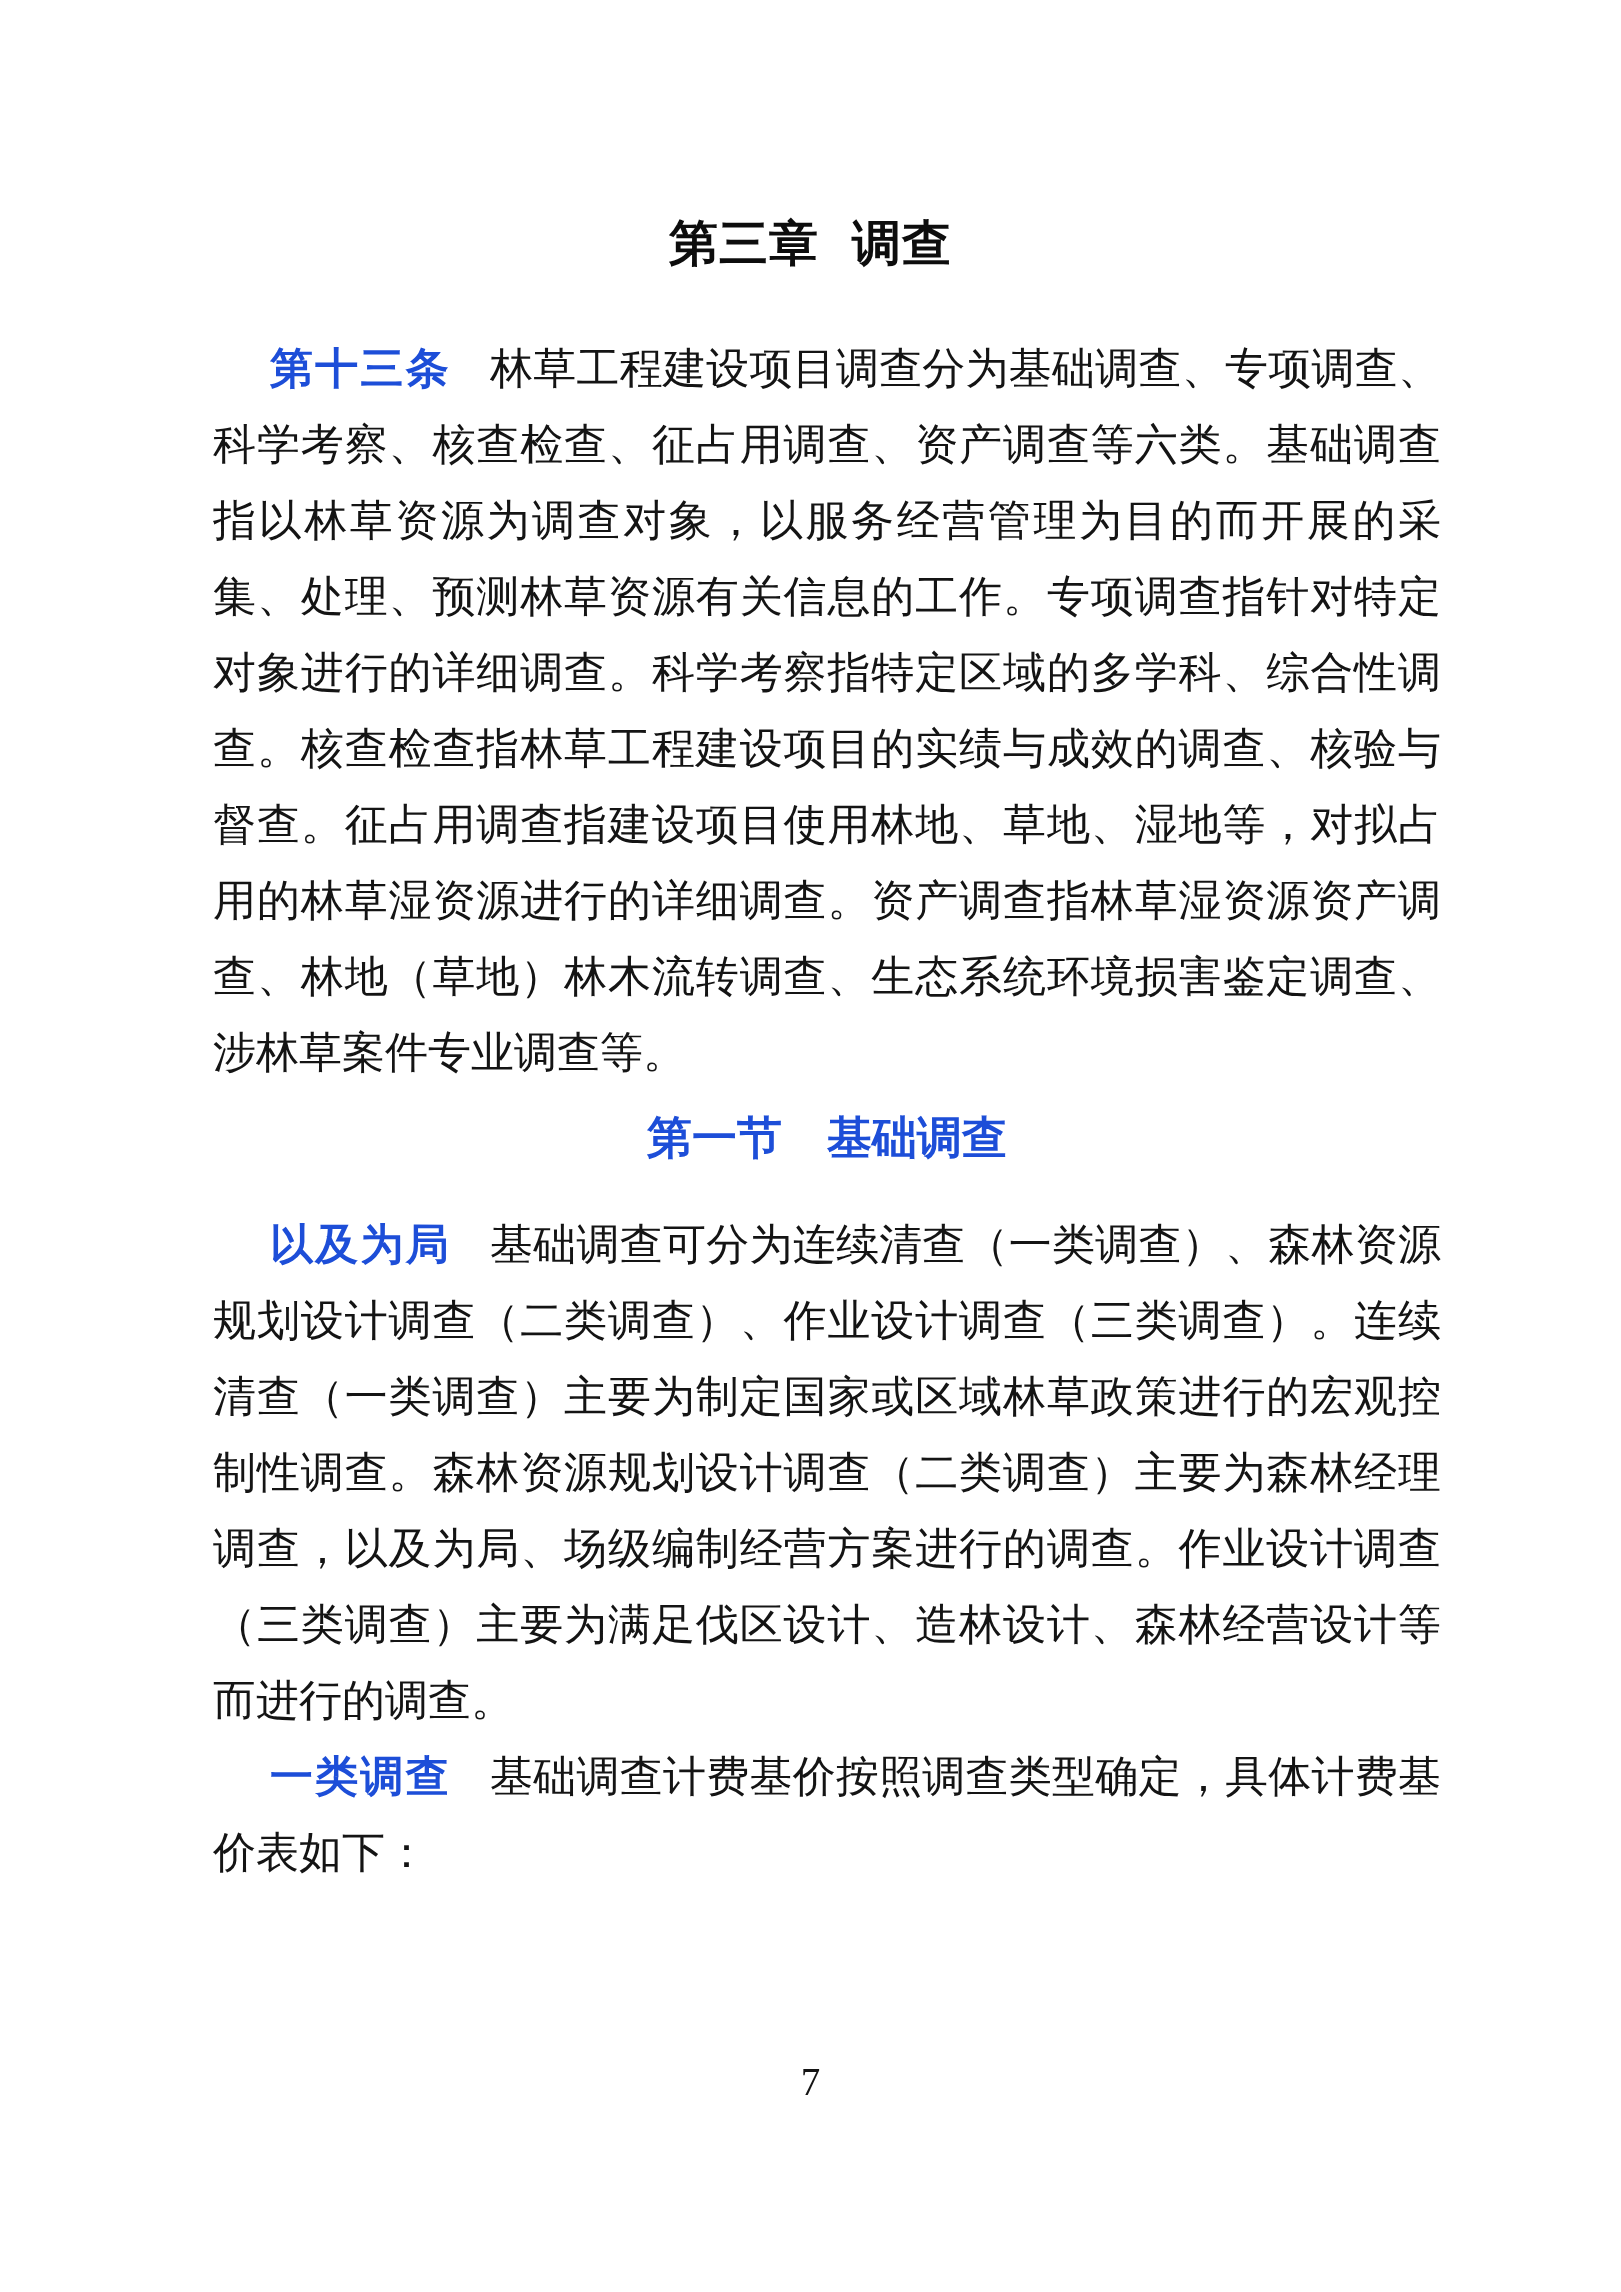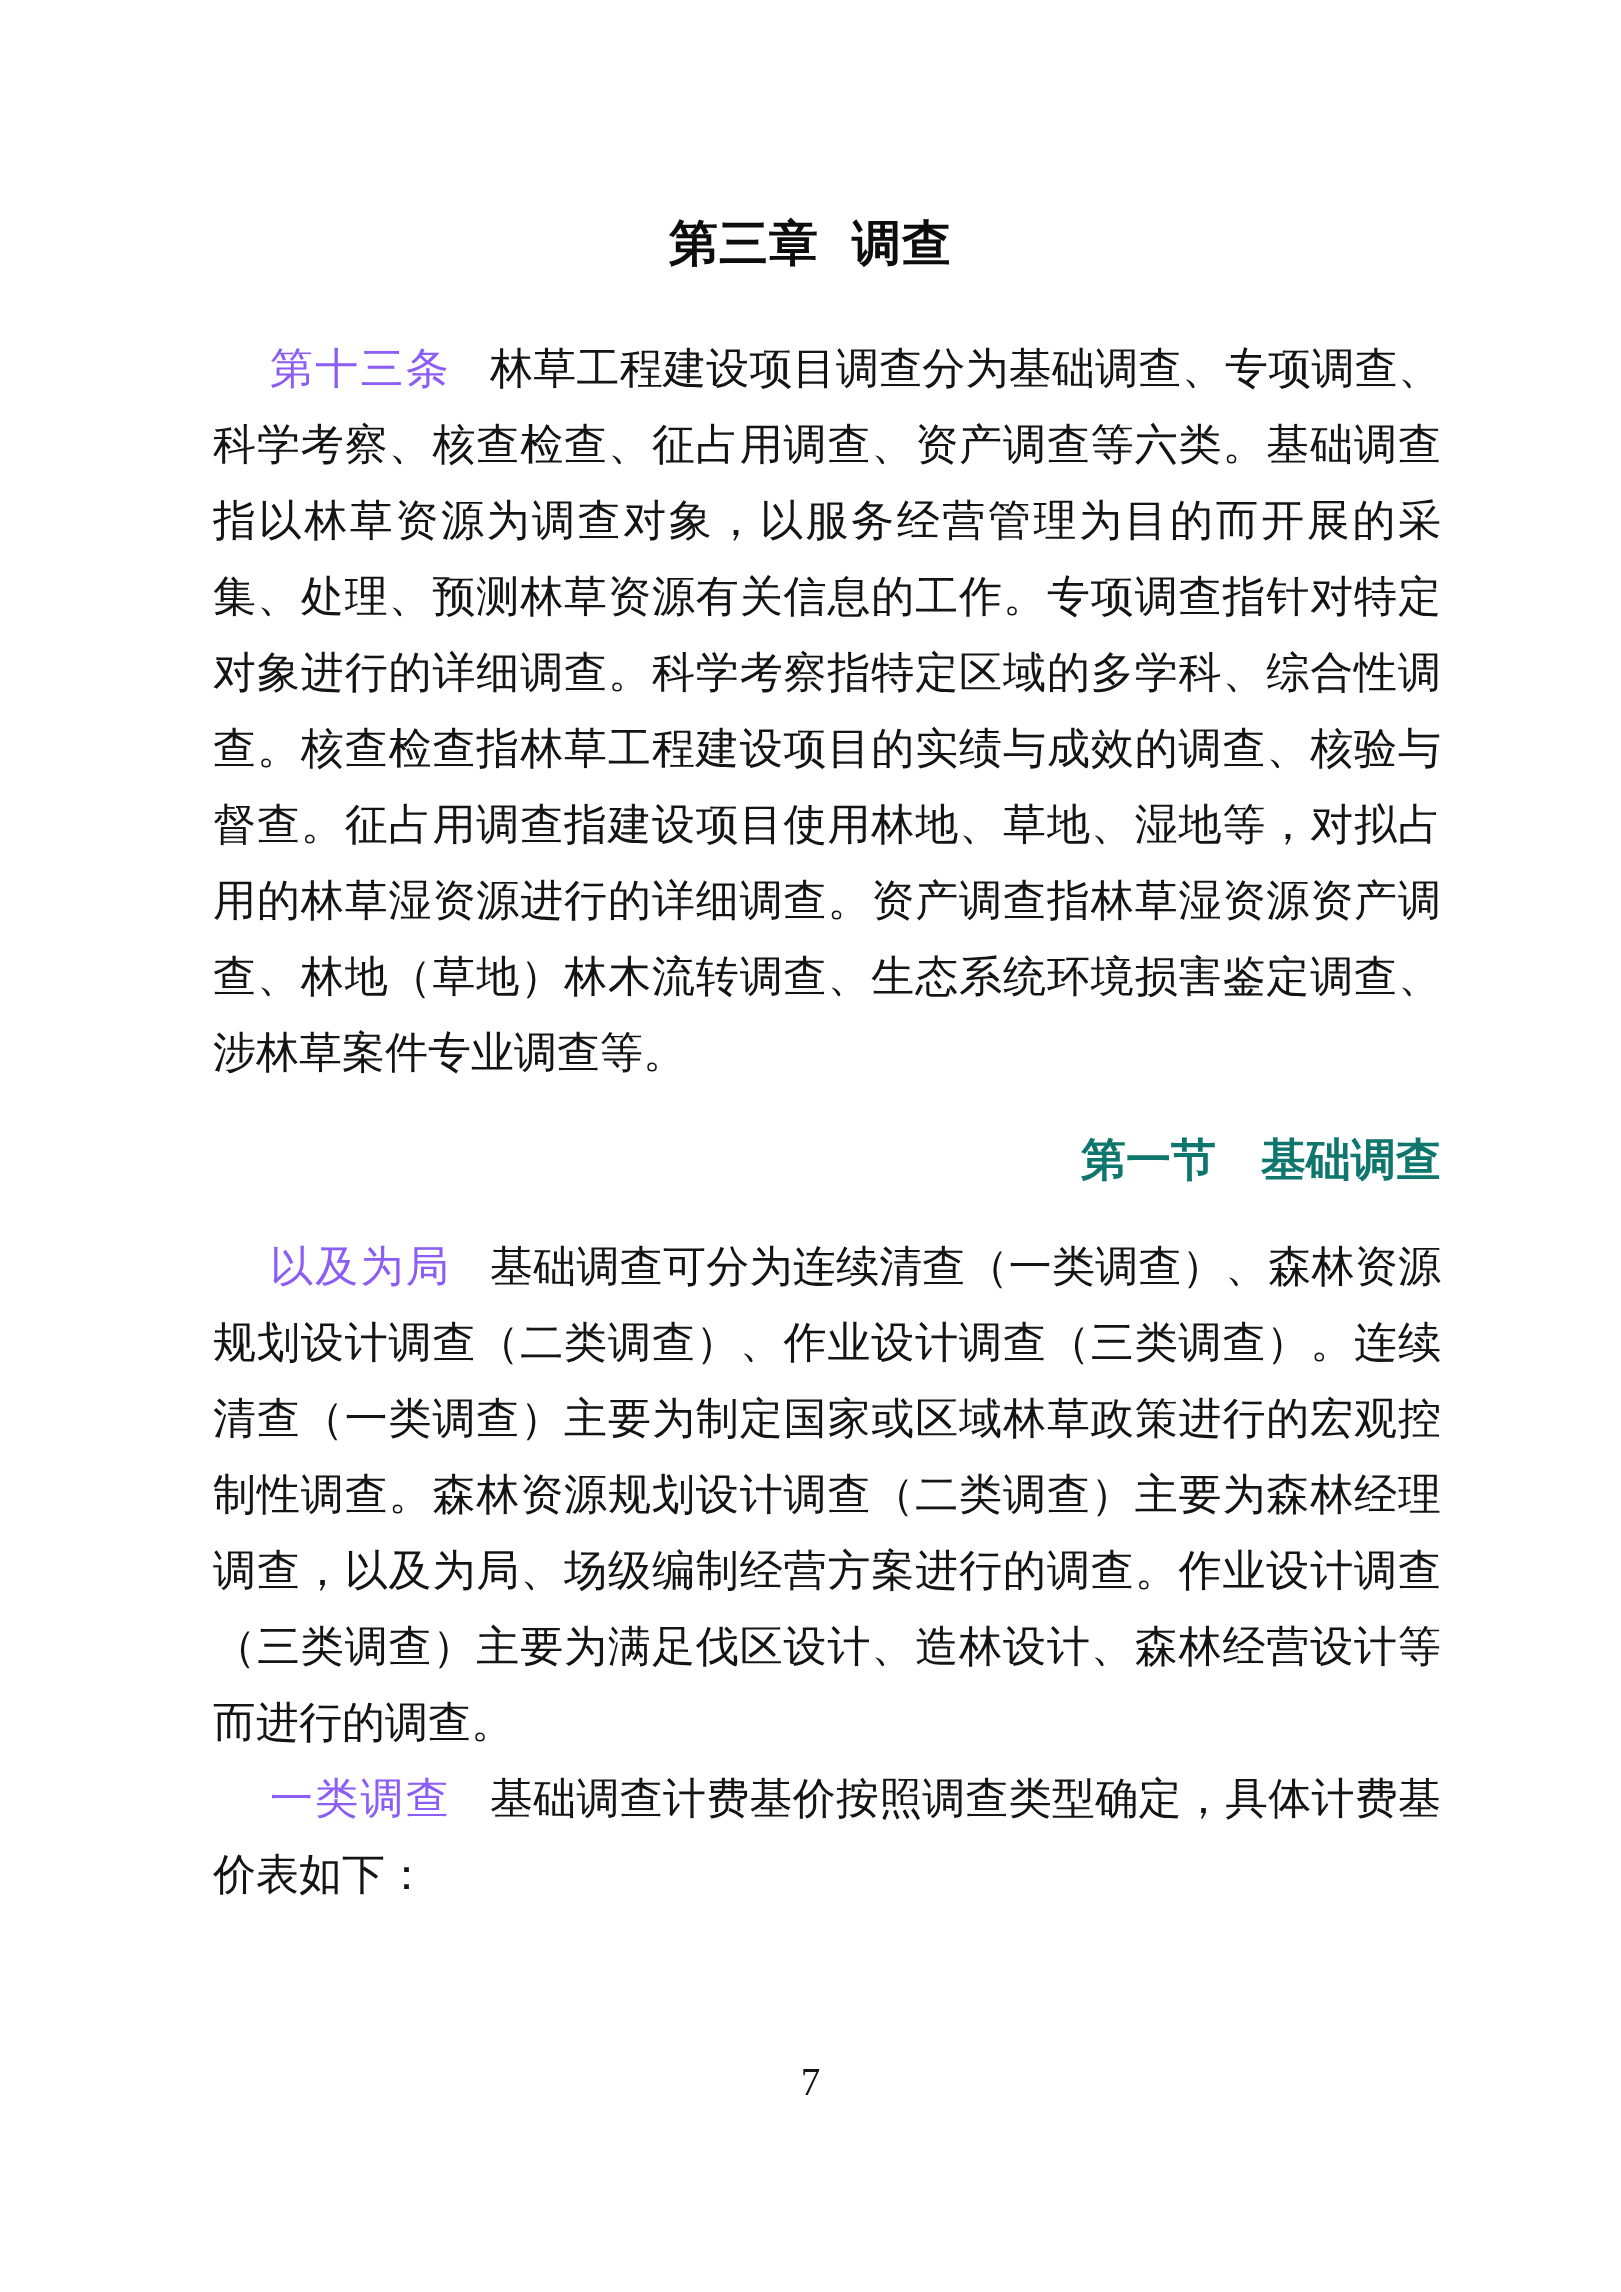--- a/index.html
+++ b/index.html
@@ -38,33 +38,33 @@
     font-size: 43px;
     line-height: 76px;
     text-align: justify;
     color: #141414;
   }
   .para {
     margin: 0;
     text-indent: 57px;
   }
   .art-label {
-    font-weight: 400;
+    font-weight: 700;
     margin-right: 39px;
     letter-spacing: 2px;
-    color: #8b5cf6;
+    color: #1d4ed8;
   }
   .section-heading {
-    margin: 40px 0 39px 0;
+    margin: 18px 0 39px 0;
     font-size: 45px;
     line-height: 59px;
     font-weight: 700;
-    text-align: right;
+    text-align: center;
     text-indent: 0;
-    color: #0f766e;
+    color: #1d4ed8;
   }
   .page-number {
     position: absolute;
     top: 2058px;
     left: 0;
     right: 0;
     text-align: center;
     font-size: 39px;
     line-height: 47px;
     color: #141414;

